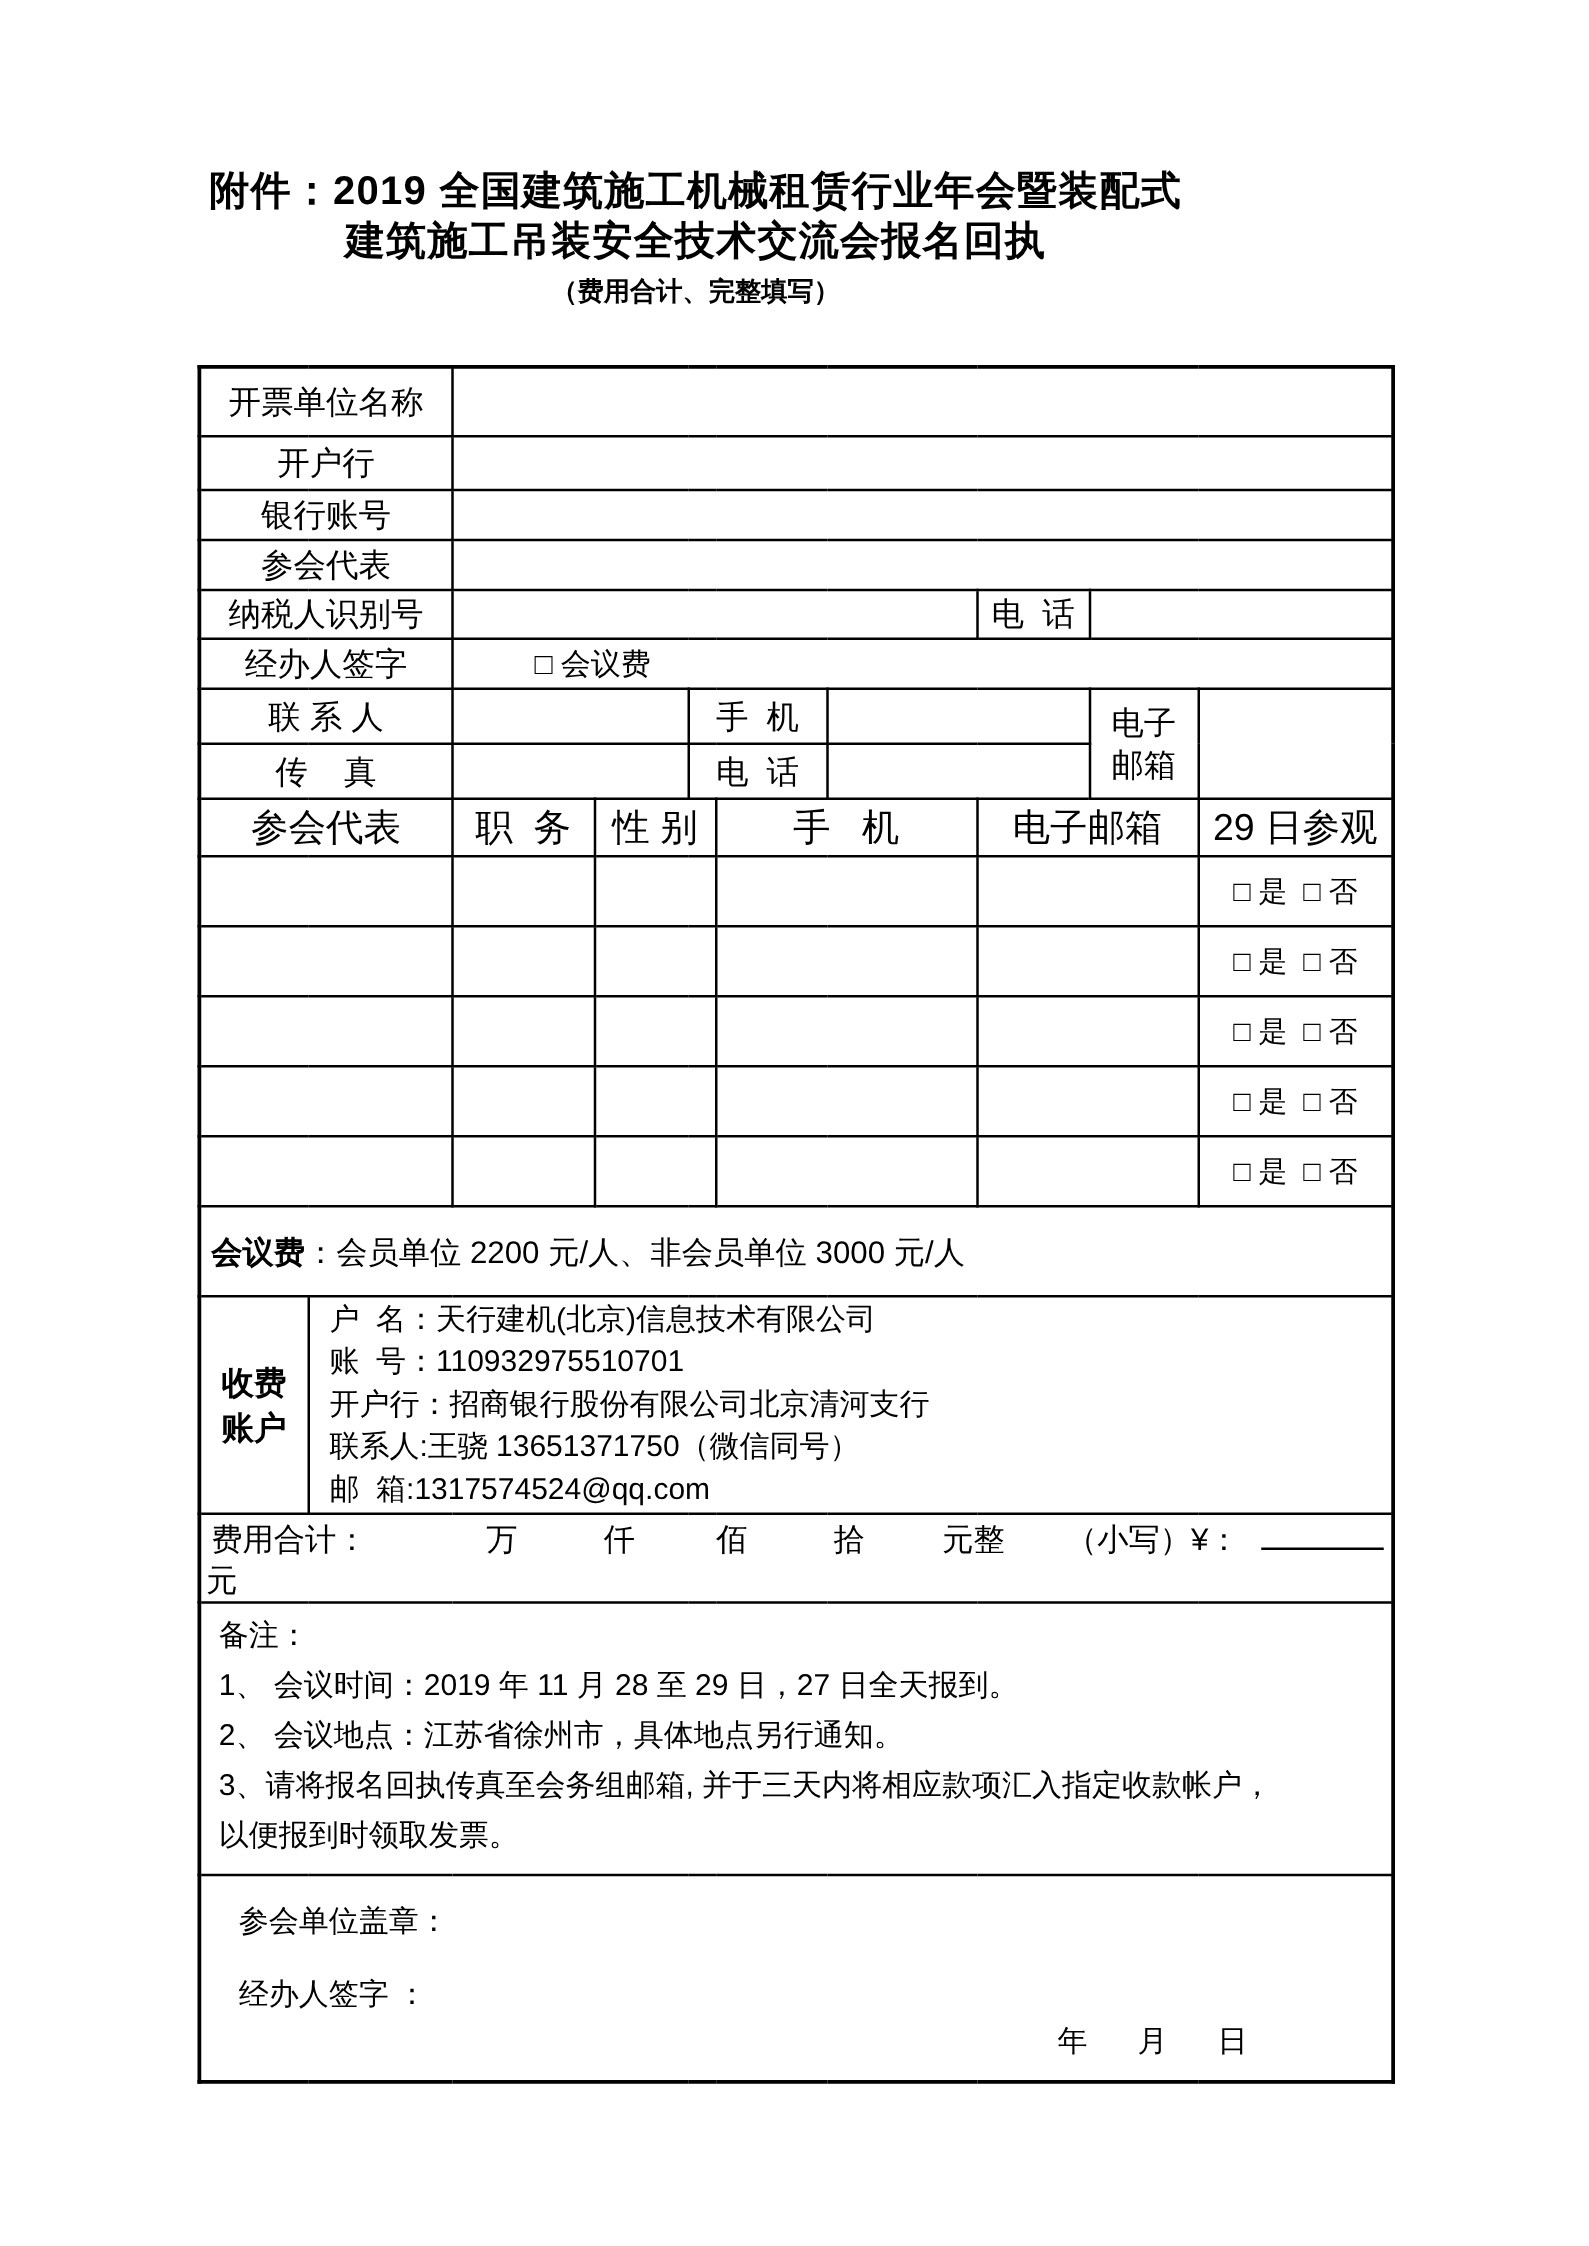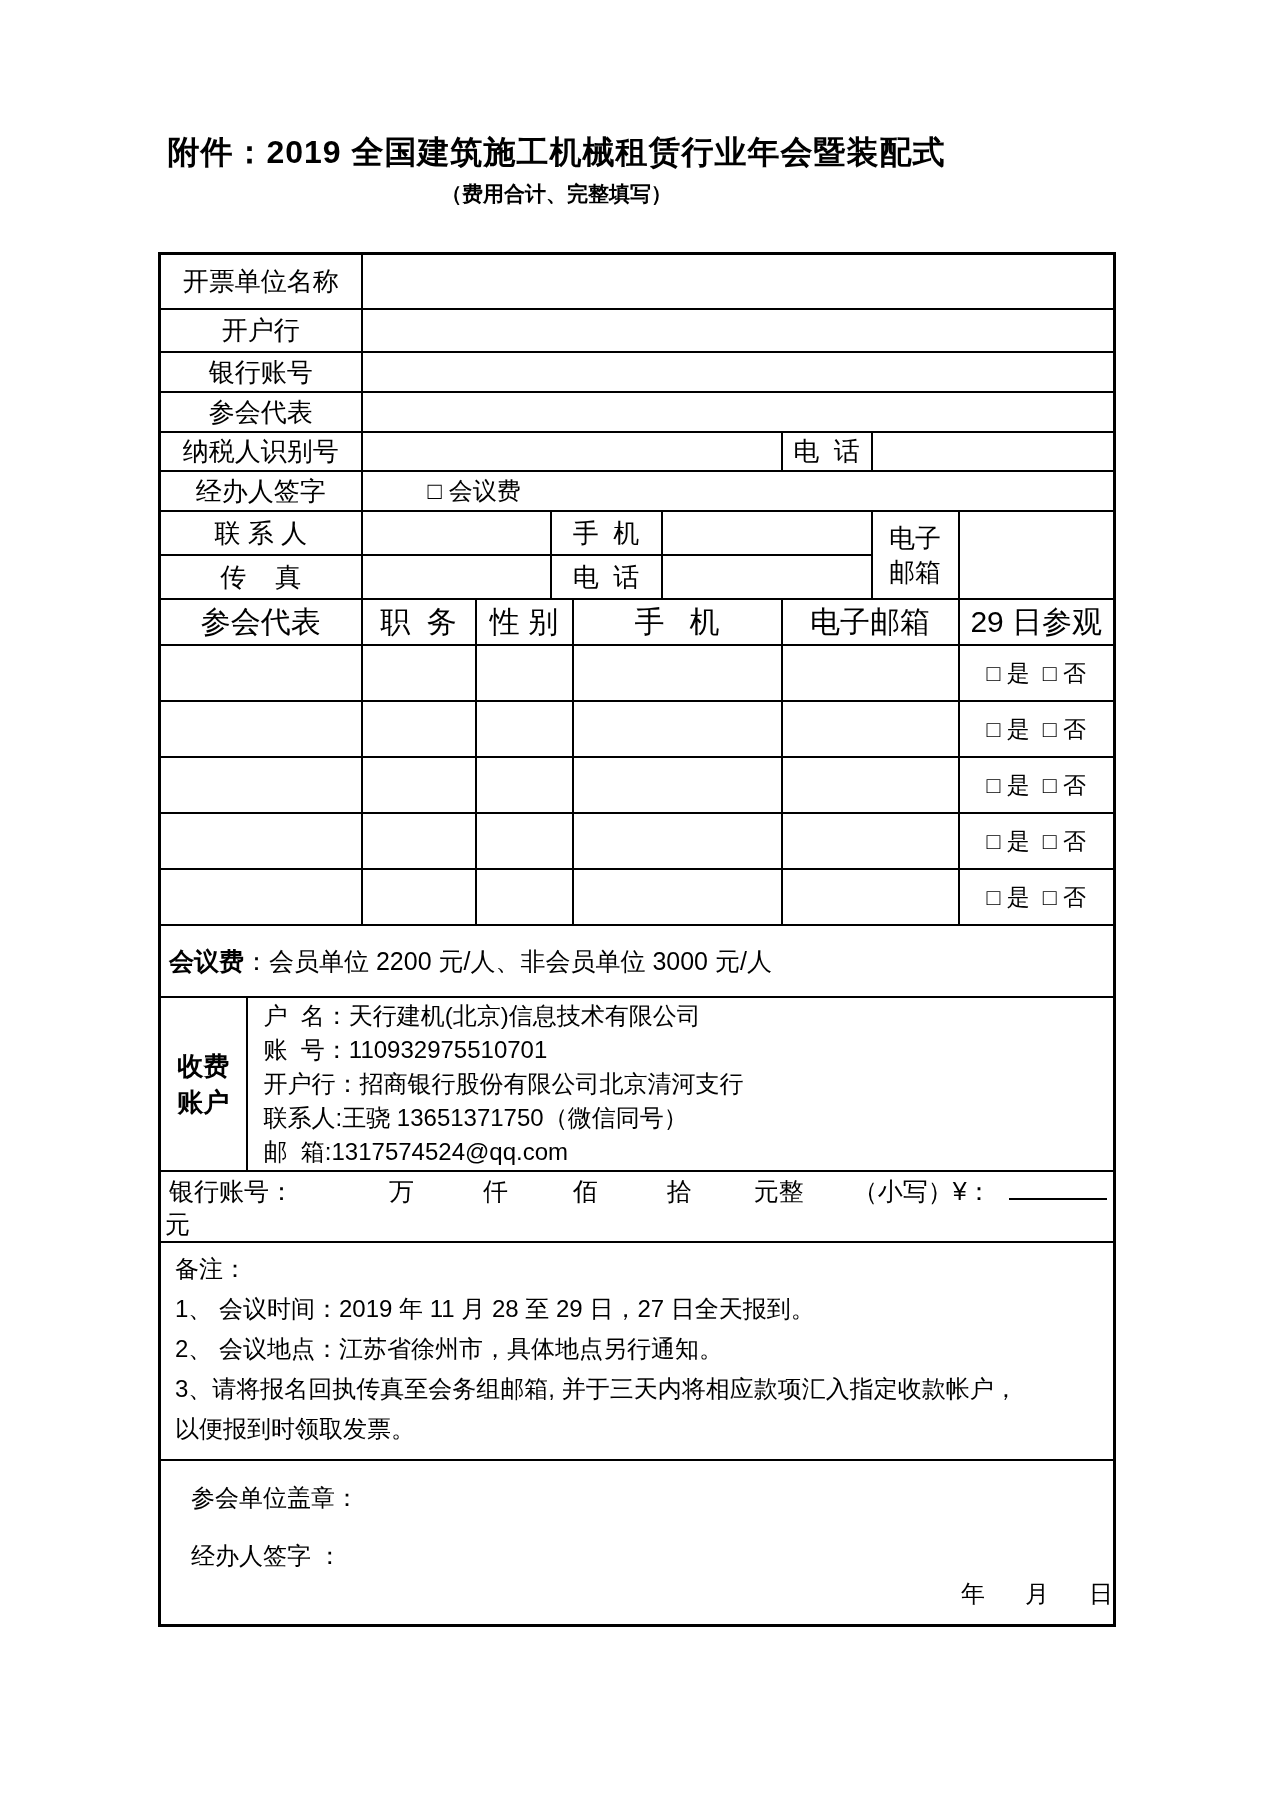--- a/index.html
+++ b/index.html
@@ -41,27 +41,28 @@
   .t-u0{margin-left:88px;} .t-u1{margin-left:62px;} .t-u2{margin-left:58px;}
   .t-u3{margin-left:62px;} .t-u4{margin-left:55px;}
   .t-small{margin-left:42px;}
   .amount-blank{margin-left:10px;width:98px;height:26px;border-bottom:2px solid #000;}
   .t-suffix{margin-left:4px;}
   .remarks-cell{vertical-align:top;padding:6px 14px 0 14px;font-size:24px;line-height:40px;}
   .remark-line{white-space:pre-wrap;}
   .sign-cell{vertical-align:top;font-size:24px;}
   .sign-stamp{margin:22px 0 0 30px;line-height:30px;}
   .sign-signer{margin:28px 0 0 30px;line-height:30px;}
-  .sign-date{margin-top:8px;line-height:30px;text-align:right;white-space:pre;}
+  .sign-date{margin-top:8px;line-height:30px;text-align:right;padding-right:115px;white-space:pre;}
 </style>
 </head>
 <body>
 
 <div class="title-wrap">
   <div class="title-line">附件：2019 全国建筑施工机械租赁行业年会暨装配式</div>
+  <div class="title-line">建筑施工吊装安全技术交流会报名回执</div>
   <div class="subtitle">（费用合计、完整填写）</div>
 </div>
 
 <table class="form">
   <colgroup>
     <col style="width:87px">
       <col style="width:115px">
       <col style="width:114px">
     <col style="width:75px">
       <col style="width:22px">
@@ -189,21 +190,21 @@
       <div class="pay-line">户  名：天行建机(北京)信息技术有限公司</div>
       <div class="pay-line">账  号：110932975510701</div>
       <div class="pay-line">开户行：招商银行股份有限公司北京清河支行</div>
       <div class="pay-line">联系人:王骁 13651371750（微信同号）</div>
       <div class="pay-line">邮  箱:1317574524@qq.com</div>
     </td>
   </tr>
 
   <tr class="rtotal">
     <td colspan="10" class="total-cell">
-      <span class="t-prefix">银行账号：</span>
+      <span class="t-prefix">费用合计：</span>
       <span class="t-u0">万</span>
       <span class="t-u1">仟</span>
       <span class="t-u2">佰</span>
       <span class="t-u3">拾</span>
       <span class="t-u4">元整</span>
       <span class="t-small">（小写）¥：</span>
       <span class="amount-blank"></span>
       <span class="t-suffix">元</span>
     </td>
   </tr>

